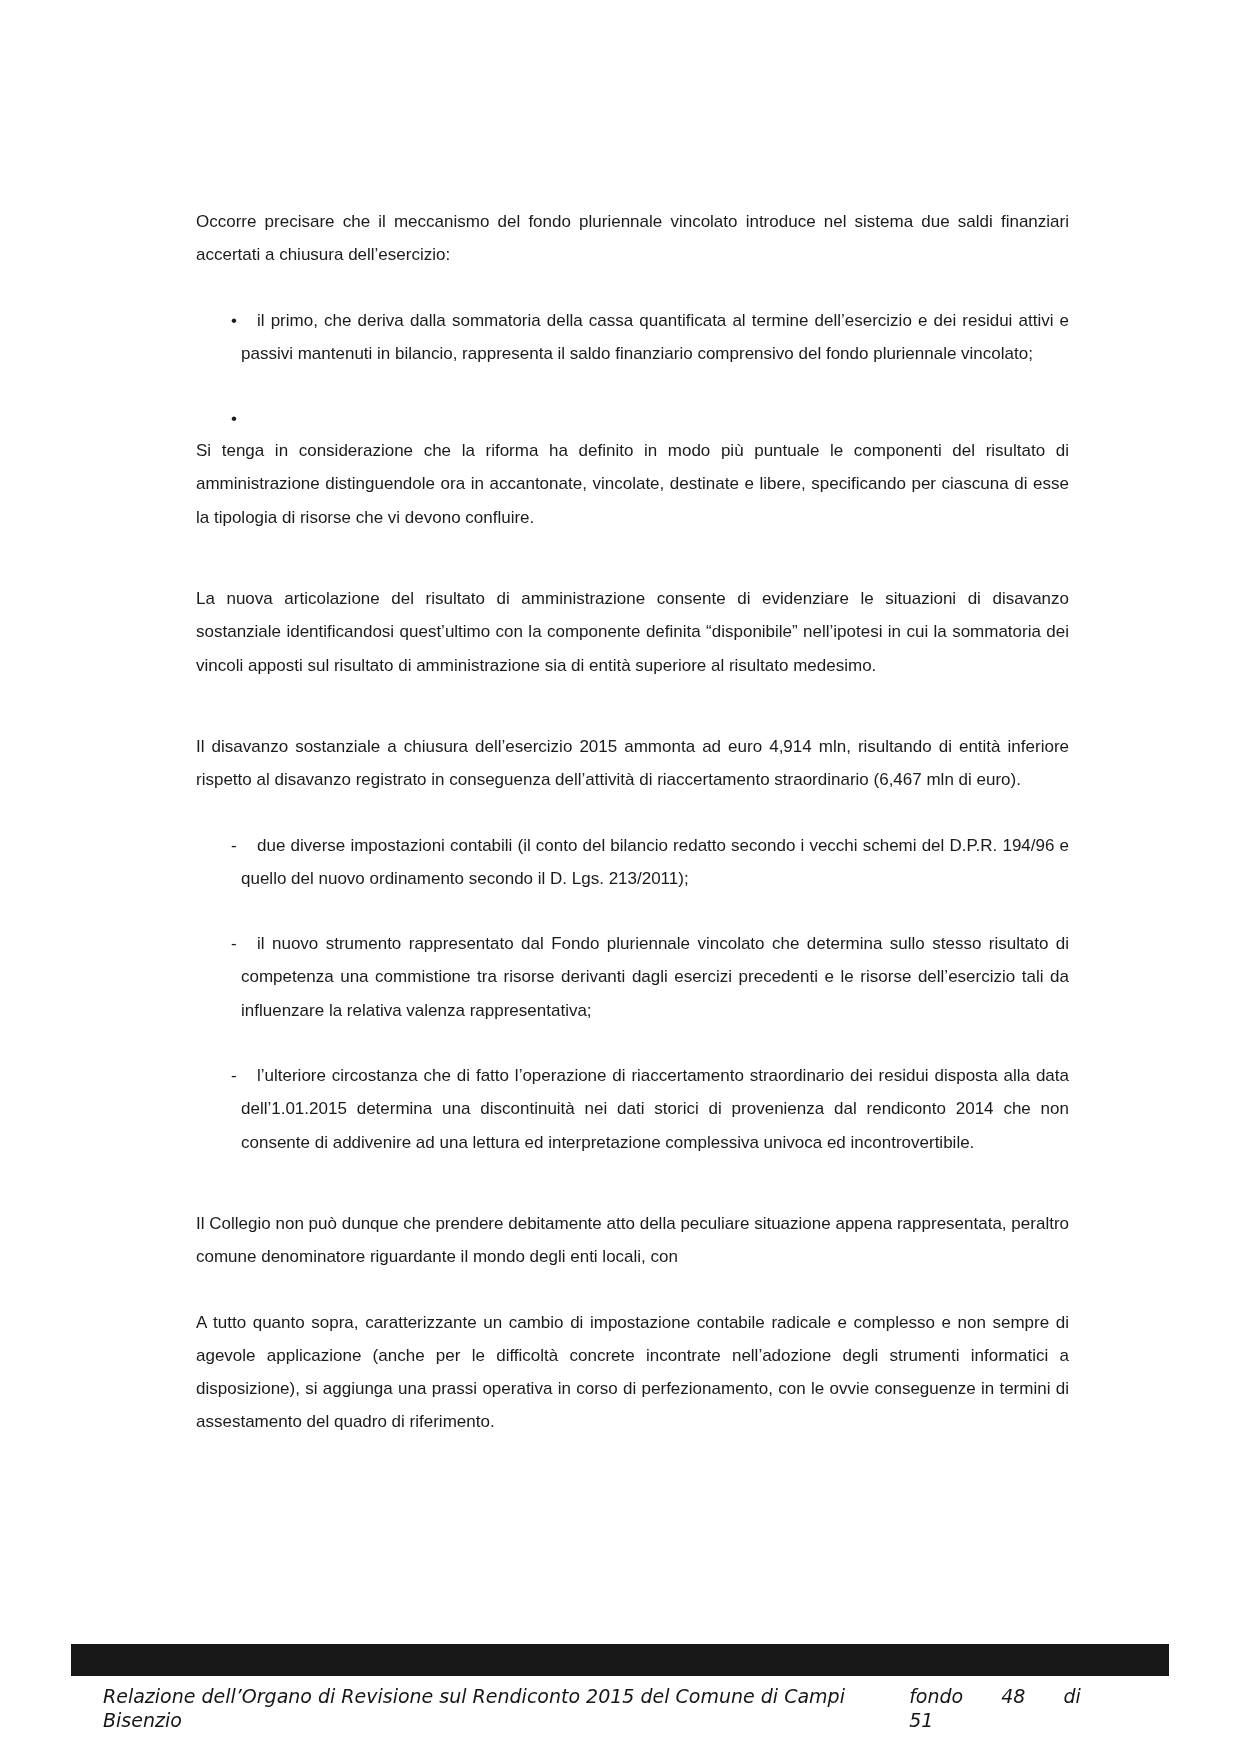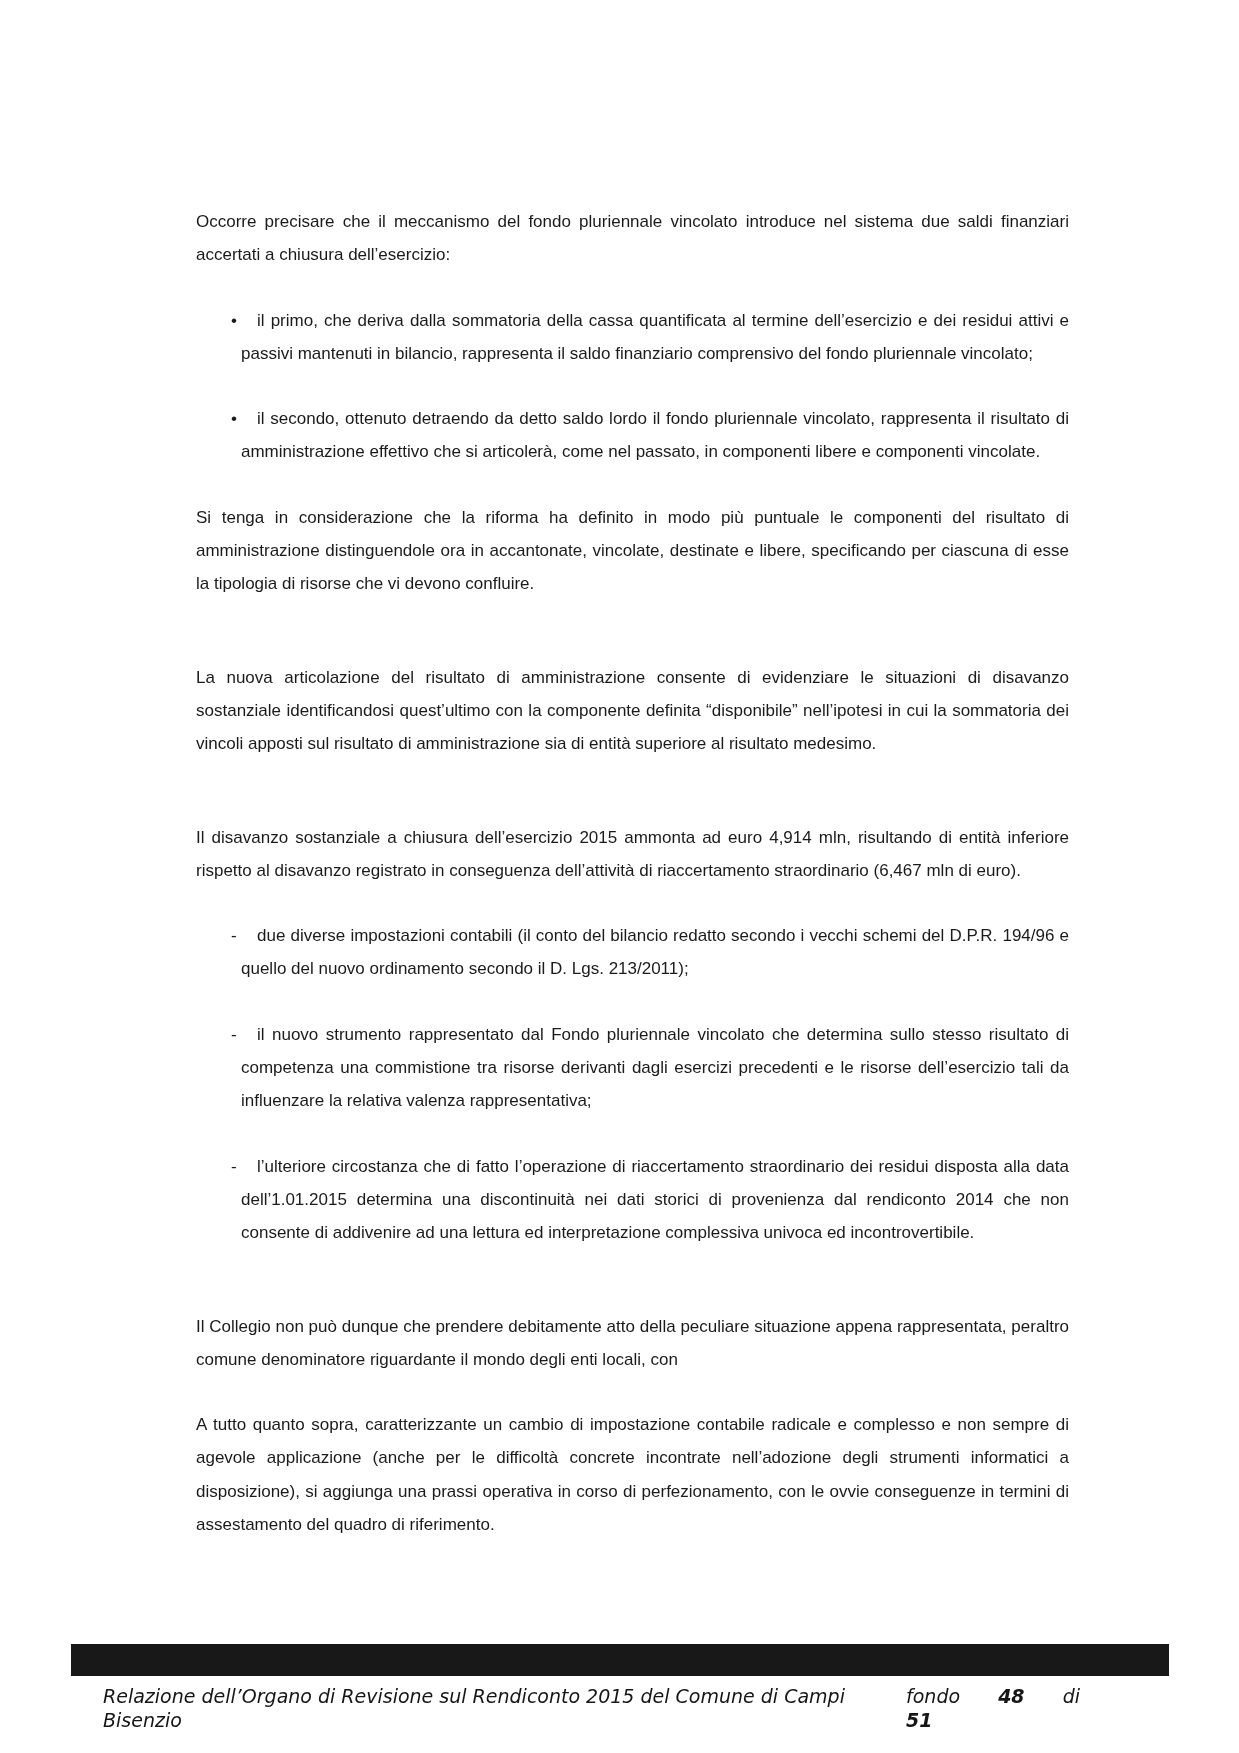--- a/index.html
+++ b/index.html
@@ -22,21 +22,21 @@
   .doc-body {
     position: absolute;
     left: 148px;
     top: 157px;
     width: 937px;
     font-size: 17px;
     line-height: 33.3px;
     text-align: justify;
   }
   .para { margin: 0; }
-  .para.spaced { margin-top: 28px; }
+  .para.spaced { margin-top: 16px; }
   ul.doc-list { list-style: none; margin: 0; padding: 0; }
   .list-item {
     position: relative;
     padding-left: 61px;
     text-align: justify;
   }
   .list-item .marker {
     position: absolute;
     left: 35px;
     top: 0;
@@ -58,39 +58,38 @@
     width: 1098px;
     display: flex;
     justify-content: space-between;
     align-items: baseline;
     font-family: "DejaVu Sans", sans-serif;
     font-style: italic;
     font-size: 19px;
     line-height: 24px;
     color: #161616;
   }
-  .footer-right b { font-weight: bold; text-align: center; }
+  .footer-right b { font-weight: normal; text-align: center; }
 </style>
 </head>
 <body>
 
 <div class="page">
 
   <main class="doc-body">
 
     <p class="para">Occorre precisare che il meccanismo del fondo pluriennale vincolato introduce nel sistema due saldi finanziari accertati a chiusura dell’esercizio:</p>
 
     <ul class="doc-list">
       <li class="list-item">
         <span class="marker">•</span>
         <span>il primo, che deriva dalla sommatoria della cassa quantificata al termine dell’esercizio e dei residui attivi e passivi mantenuti in bilancio, rappresenta il saldo finanziario comprensivo del fondo pluriennale vincolato;</span>
       </li>
       <li class="list-item">
         <span class="marker">•</span>
-        <span>il secondo, ottenuto detraendo da detto saldo lordo il fondo pluriennale vincolato, rappresenta il risultato di amministrazione effettivo che si articolerà, come nel passato, in componenti libere e componenti vincolate.</span>
       </li>
     </ul>
 
     <p class="para">Si tenga in considerazione che la riforma ha definito in modo più puntuale le componenti del risultato di amministrazione distinguendole ora in accantonate, vincolate, destinate e libere, specificando per ciascuna di esse la tipologia di risorse che vi devono confluire.</p>
 
     <p class="para spaced">La nuova articolazione del risultato di amministrazione consente di evidenziare le situazioni di disavanzo sostanziale identificandosi quest’ultimo con la componente definita “disponibile” nell’ipotesi in cui la sommatoria dei vincoli apposti sul risultato di amministrazione sia di entità superiore al risultato medesimo.</p>
 
     <p class="para spaced">Il disavanzo sostanziale a chiusura dell’esercizio 2015 ammonta ad euro 4,914 mln, risultando di entità inferiore rispetto al disavanzo registrato in conseguenza dell’attività di riaccertamento straordinario (6,467 mln di euro).</p>
 
 

